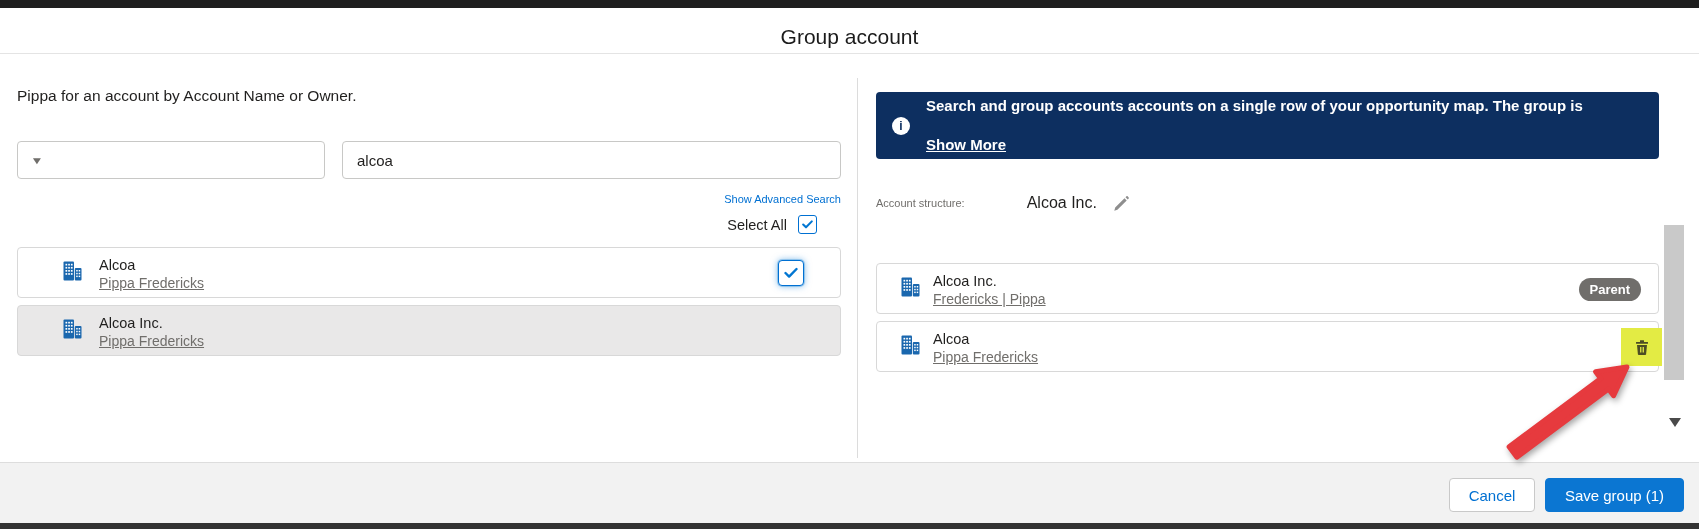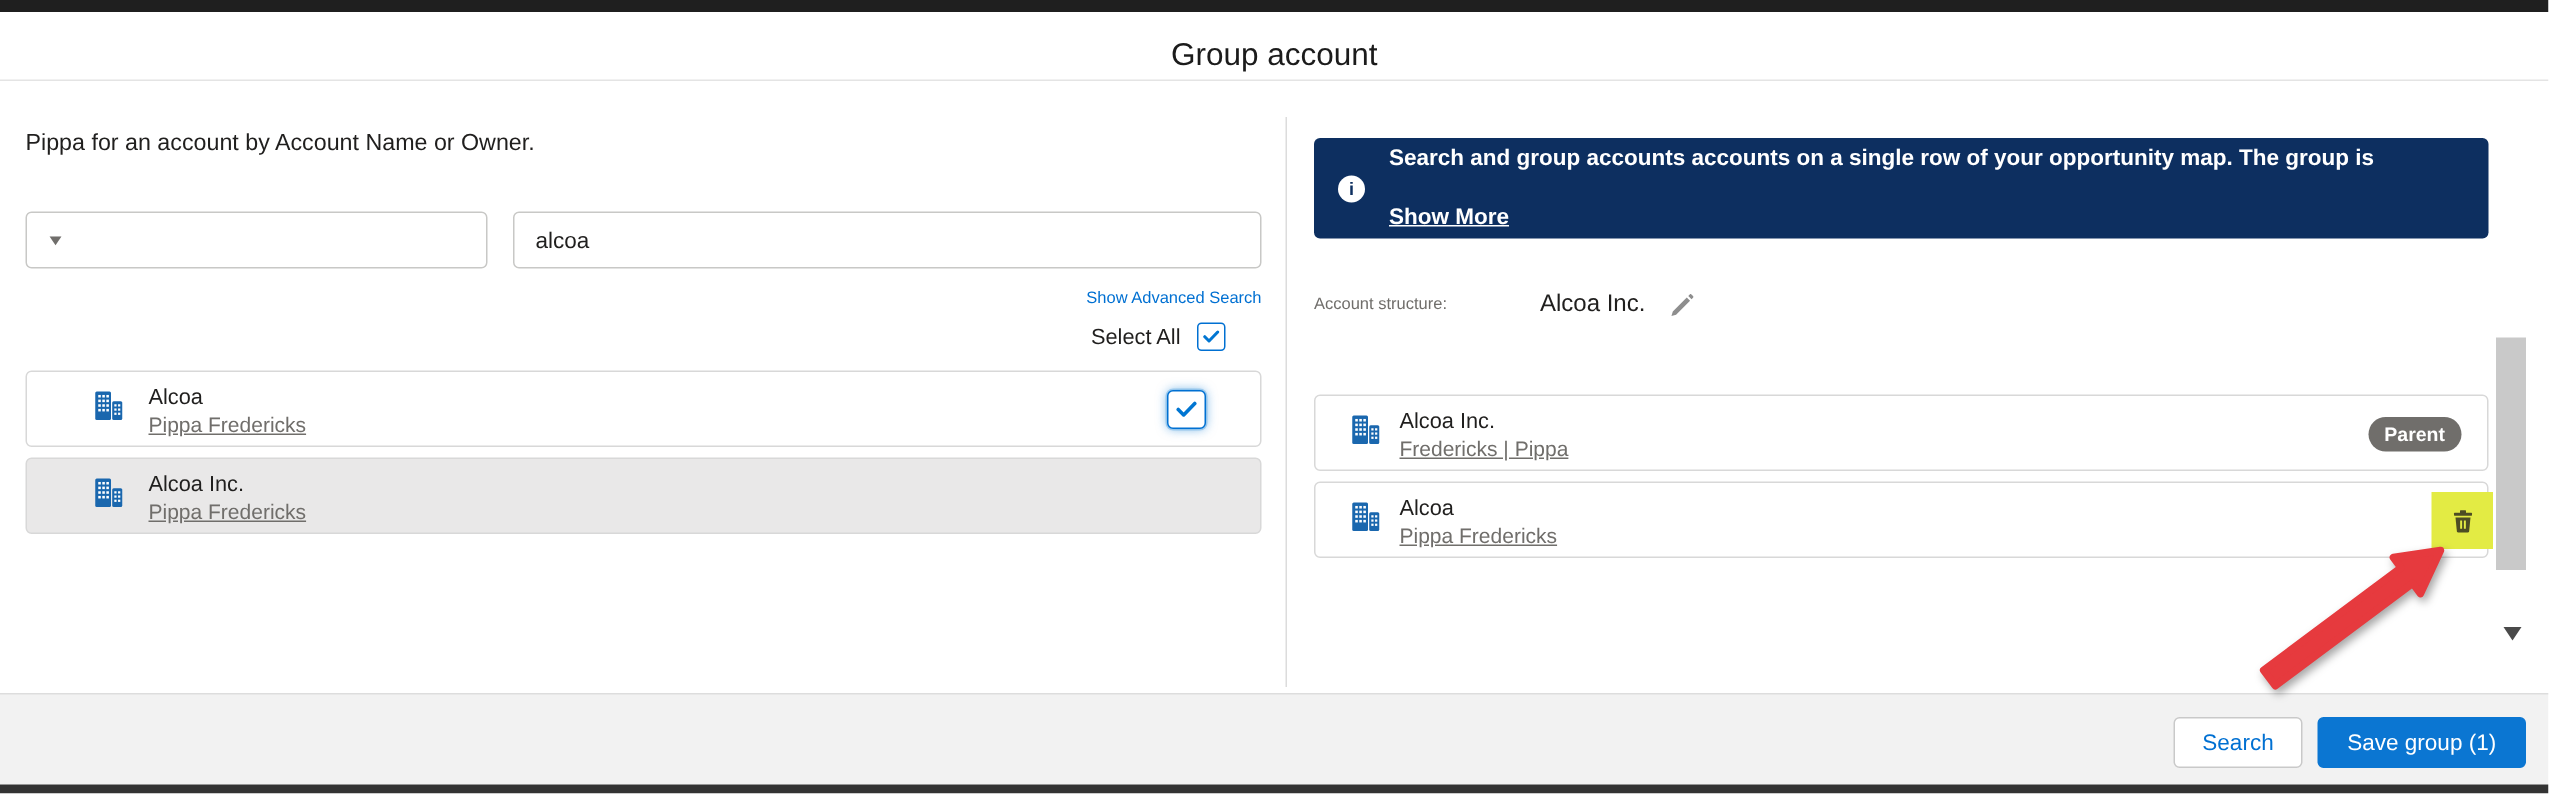--- a/index.html
+++ b/index.html
@@ -290,17 +290,17 @@
 </div>
 
 <div class="abs scroll-thumb"></div>
 <div class="abs scroll-down"></div>
 
 <svg class="abs red-arrow" width="170" height="115" viewBox="0 0 170 115">
   <polygon points="29.1,96.8 120.7,28.5 115.6,21.7 147,17 133.6,45.7 128.5,38.9 36.9,107.2" fill="#e63a3e" stroke="#e63a3e" stroke-width="5" stroke-linejoin="round" stroke-linecap="round"></polygon>
 </svg>
 
 <div class="abs footer">
-  <button class="btn btn-cancel">Search</button>
+  <button class="btn btn-cancel">Cancel</button>
   <button class="btn btn-save">Save group (1)</button>
 </div>
 
 <div class="abs bottom-strip"></div>
 
 </body></html>

